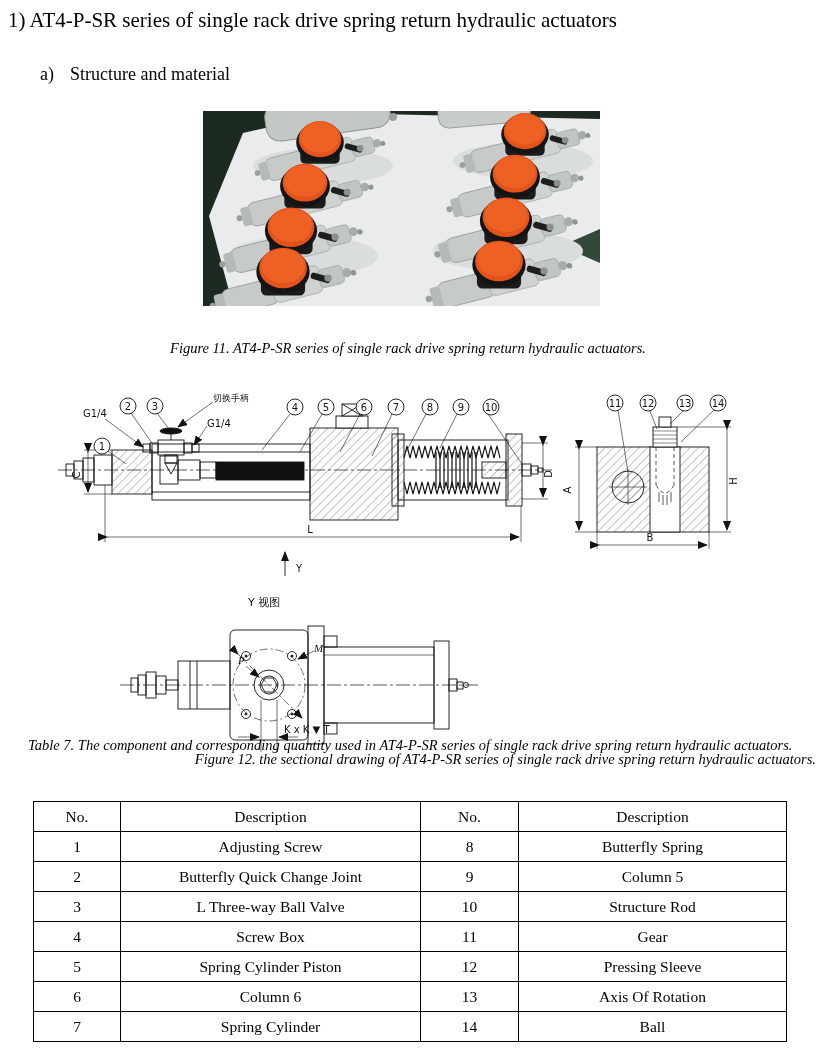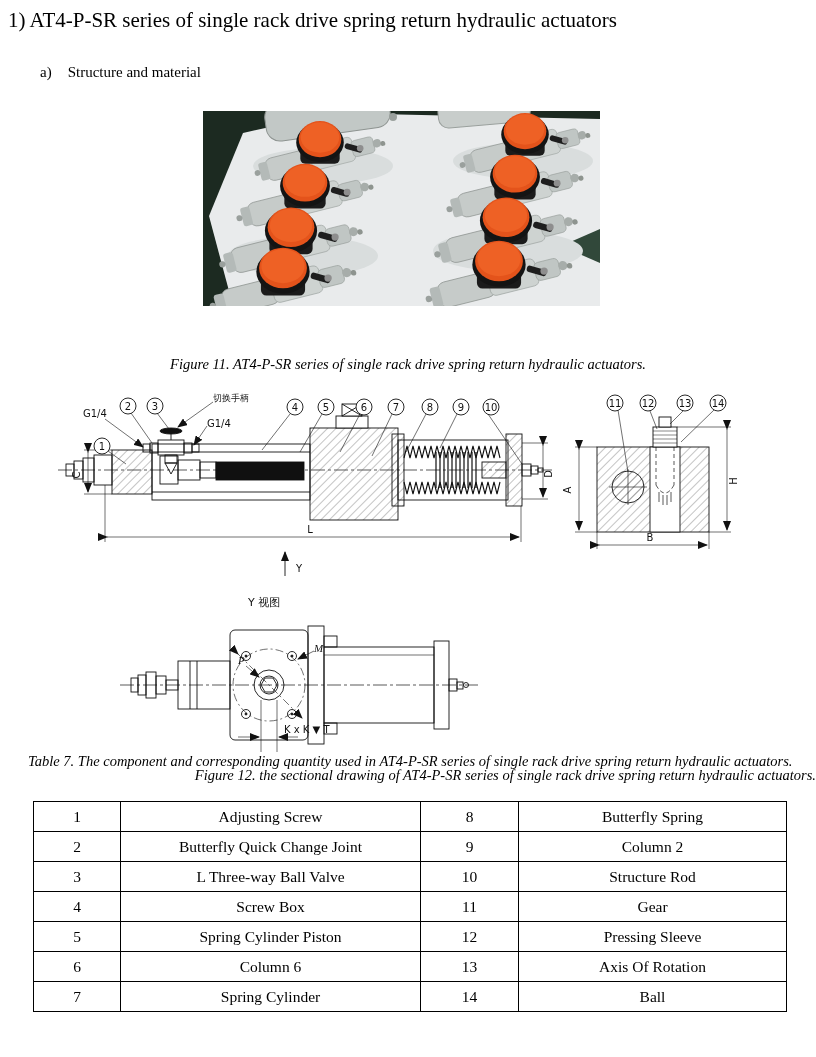--- a/index.html
+++ b/index.html
@@ -2,23 +2,23 @@
 <html><head>
 <meta charset="utf-8">
 <style>
   html,body{margin:0;padding:0;}
   body{
     width:816px;height:1057px;background:#ffffff;position:relative;
     font-family:"Liberation Serif", serif;color:#000;overflow:hidden;
   }
   .abs{position:absolute;}
   #page-heading{left:8px;top:8px;font-size:21px;}
-  #sub-heading{left:40px;top:64px;font-size:15px;}
+  #sub-heading{left:40px;top:64px;font-size:18px;}
   #sub-heading .gap{display:inline-block;width:16px;}
-  .caption{font-style:italic;font-size:14.5px;white-space:nowrap;margin-top:16px;}
+  .caption{font-style:italic;font-size:14.5px;white-space:nowrap;}
   #fig11-caption{left:0;top:340px;width:816px;text-align:center;}
   #fig12-caption{left:0;top:751px;width:816px;text-align:right;}
   #tab7-caption{left:28px;top:737px;}
   #photo-wrap{left:203px;top:111px;width:397px;height:195px;}
   #drawing-wrap{left:0;top:385px;width:816px;height:372px;}
   
   #component-table{left:33px;top:801px;border-collapse:collapse;table-layout:fixed;}
   #component-table td{
     border:1px solid #000;text-align:center;vertical-align:middle;
     font-size:15.5px;height:29px;padding:0;overflow:hidden;
@@ -362,30 +362,36 @@
 
 <table class="abs" id="component-table">
   <colgroup>
       <col style="width:87px">
       <col style="width:300px">
       <col style="width:98px">
       <col style="width:268px">
     </colgroup>
   <tbody>
     <tr>
+      <td>No.</td>
+      <td>Description</td>
+      <td>No.</td>
+      <td>Description</td>
+    </tr>
+    <tr>
       <td>1</td>
       <td>Adjusting Screw</td>
       <td>8</td>
       <td>Butterfly Spring</td>
     </tr>
     <tr>
       <td>2</td>
       <td>Butterfly Quick Change Joint</td>
       <td>9</td>
-      <td>Column 2</td>
+      <td>Column 5</td>
     </tr>
     <tr>
       <td>3</td>
       <td>L Three-way Ball Valve</td>
       <td>10</td>
       <td>Structure Rod</td>
     </tr>
     <tr>
       <td>4</td>
       <td>Screw Box</td>

